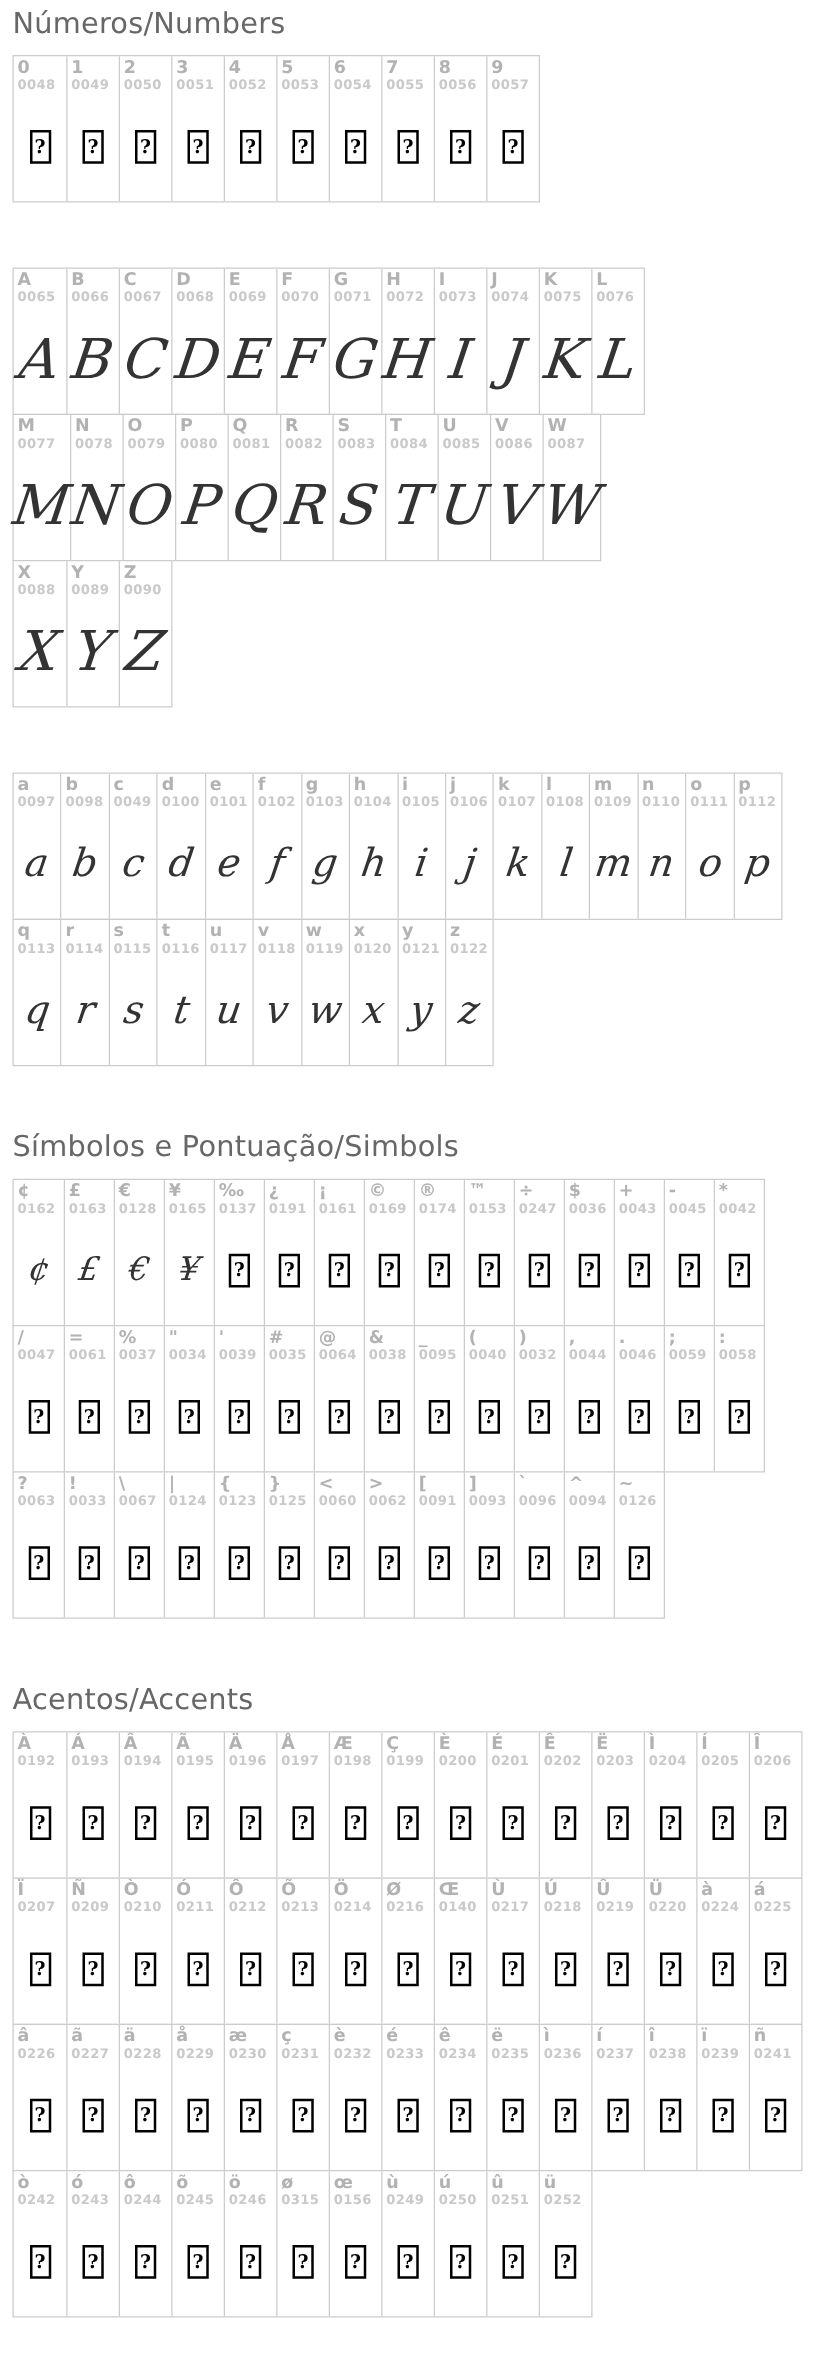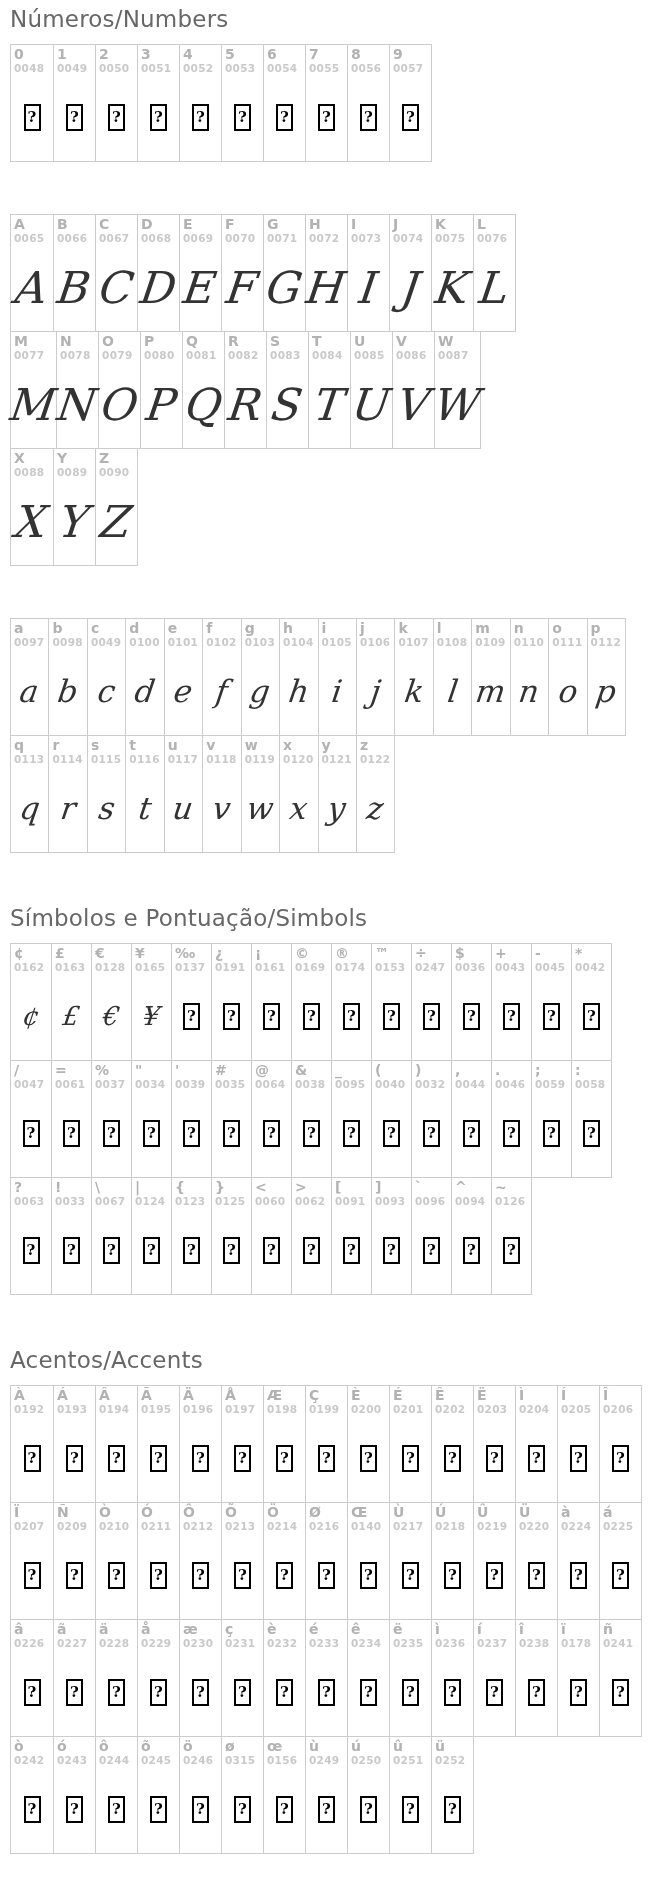--- a/index.html
+++ b/index.html
@@ -1786,21 +1786,21 @@
     <div class="glyph-area">
             <span class="tofu">
               <span class="qm">?</span>
             </span>
           </div>
   </div>
 
   <div class="cell">
     <div class="cell-head">
       <span class="char-label">ï</span>
-      <span class="char-code">0178</span>
+      <span class="char-code">0239</span>
     </div>
     <div class="glyph-area">
             <span class="tofu">
               <span class="qm">?</span>
             </span>
           </div>
   </div>
 
   <div class="cell">
     <div class="cell-head">

